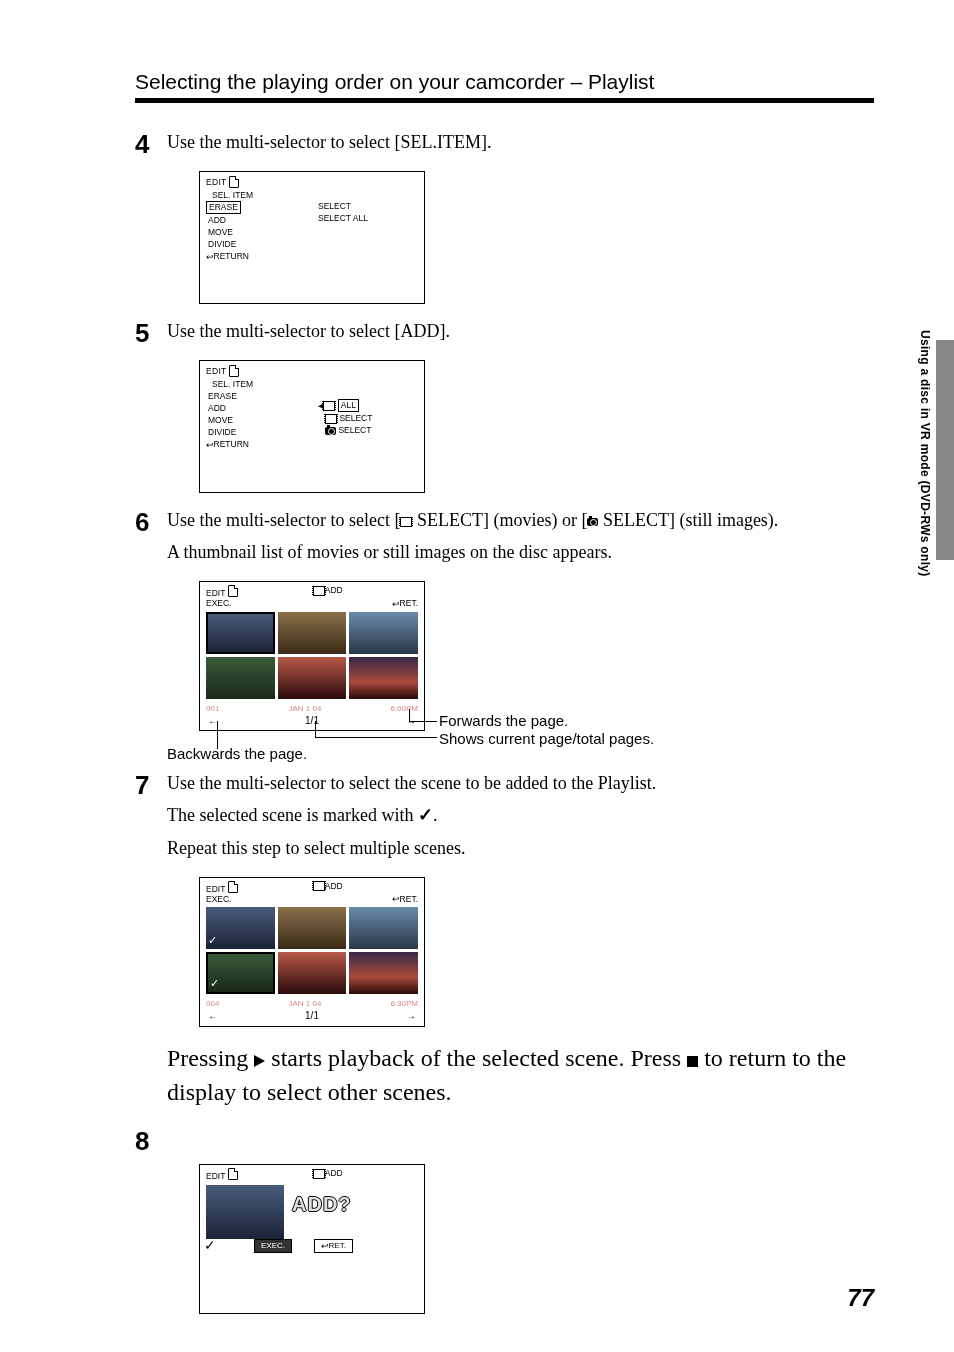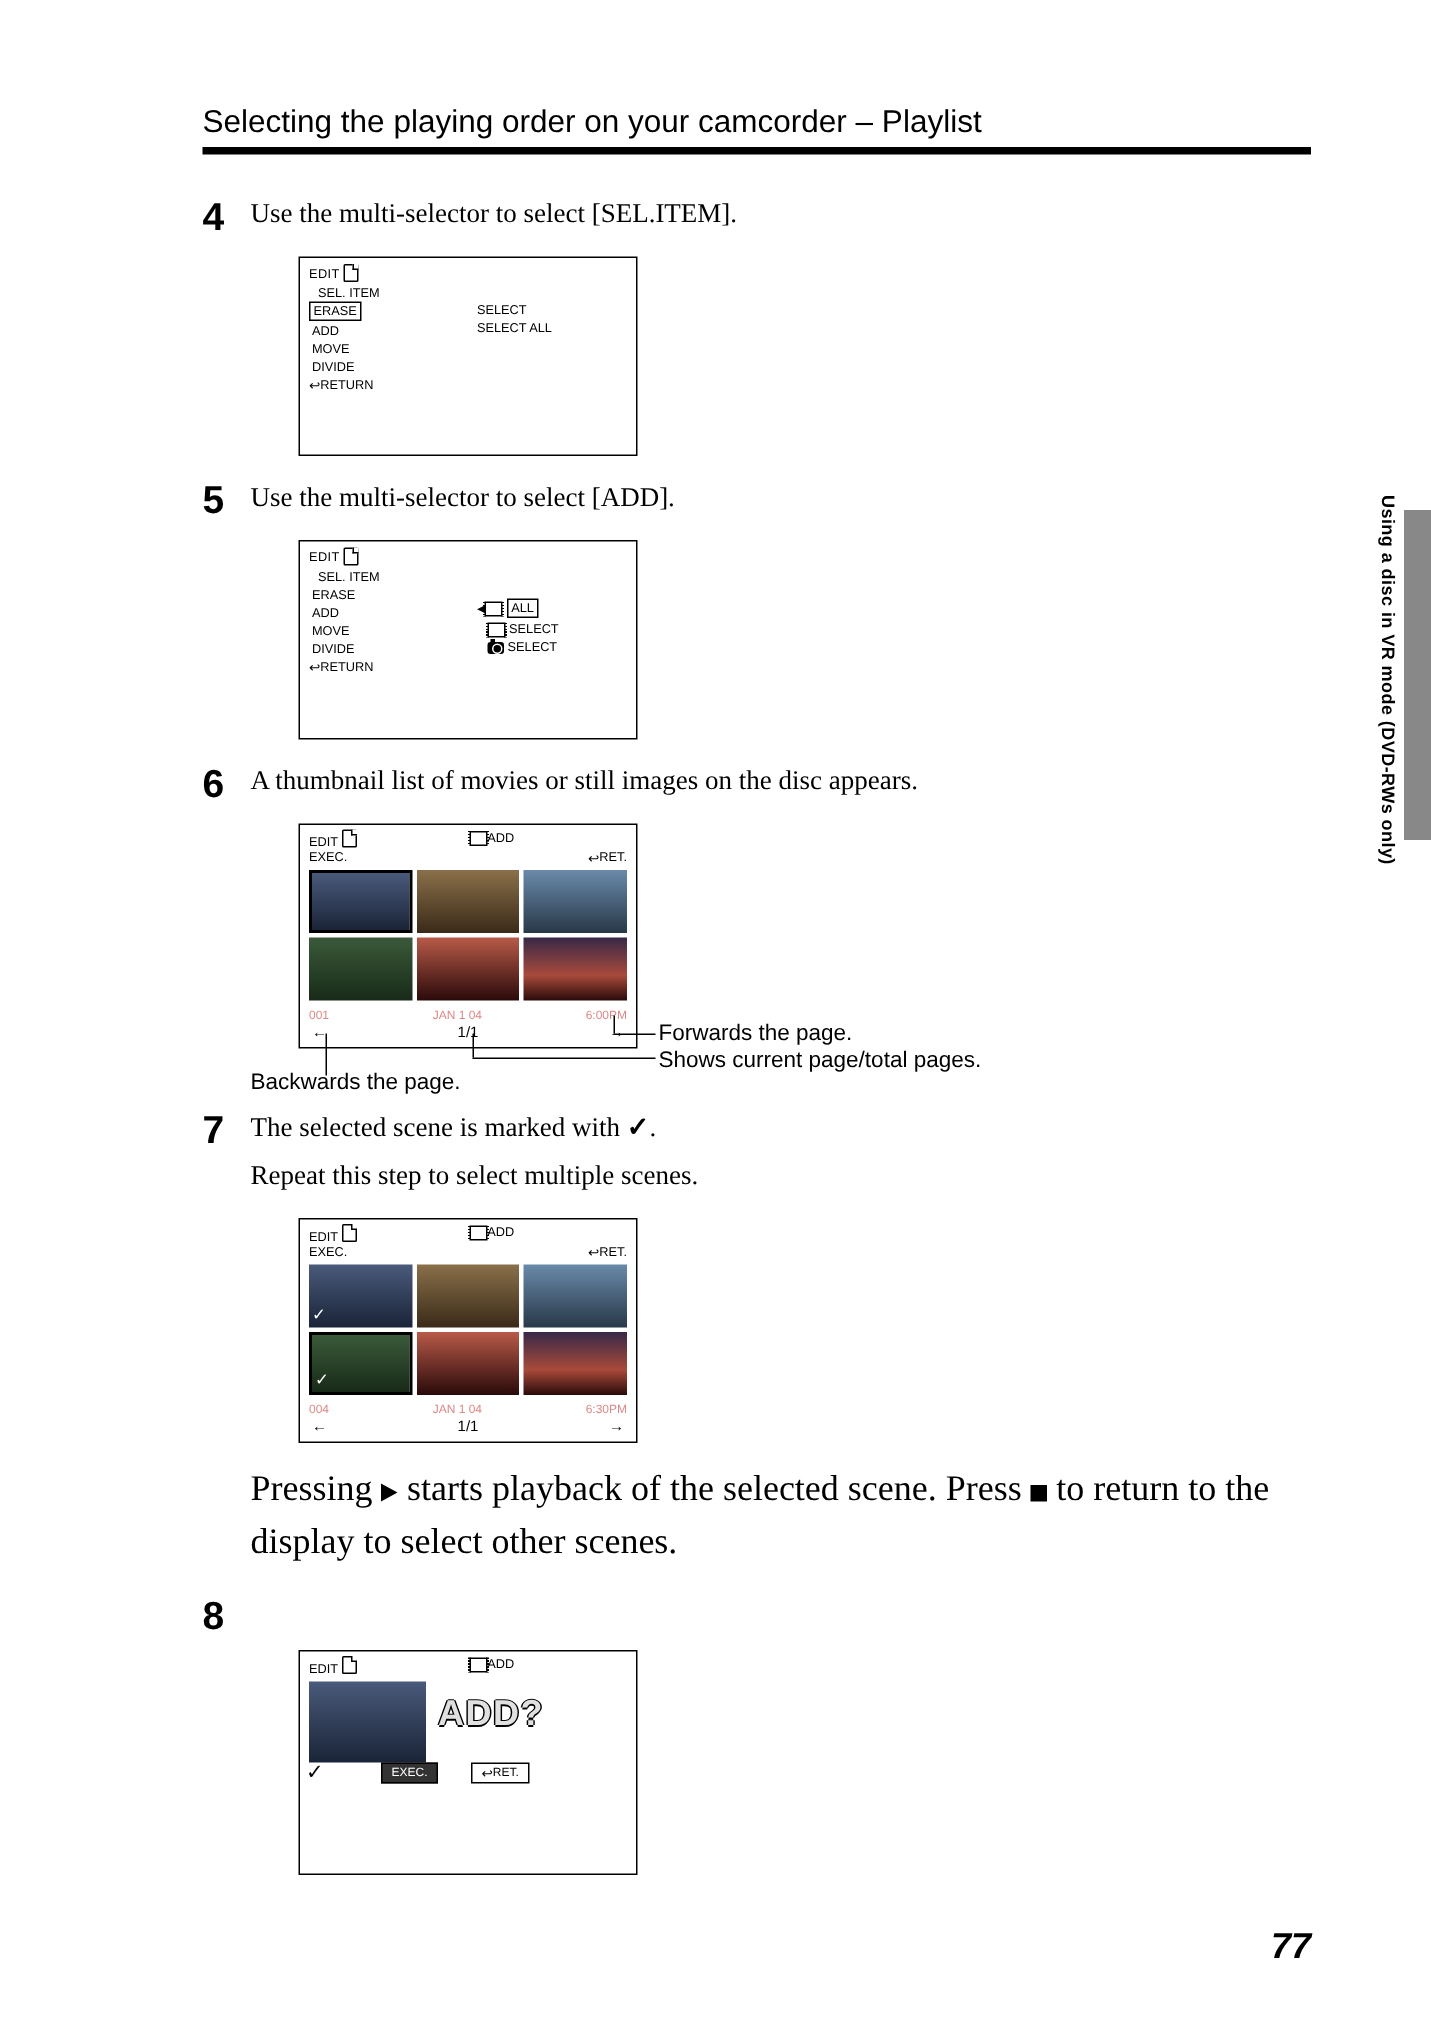--- a/index.html
+++ b/index.html
@@ -32,21 +32,21 @@
 .thumb-cell.field{background:linear-gradient(#3a5a3a,#182a18)}
 .thumb-cell.dusk{background:linear-gradient(#b85a48,#2a0a0a)}
 .thumb-cell.sunset{background:linear-gradient(#382848,#a84a3a 60%,#2a0a0a)}
 .thumb-screen .footer{display:flex;justify-content:space-between;padding:2px 6px;font-size:8px;color:#d88}
 .thumb-screen .pager{display:flex;justify-content:space-between;padding:0 8px 3px 8px;font-size:10px}
 .add-screen{width:226px;height:150px;border:1px solid #000;background:#fff;font-family:Arial,Helvetica,sans-serif;font-size:8.5px;position:relative;box-sizing:border-box;color:#000}
 .add-screen .topbar{display:flex;justify-content:space-between;padding:3px 6px 4px 6px}
 .add-screen .big{display:flex;gap:4px;padding:0 6px}
 .add-screen .big .l{width:78px;height:54px;background:linear-gradient(#4a5a7a,#1a2438);position:relative}
 .add-screen .big .l .check{position:absolute;left:-2px;bottom:-14px;color:#000;font-size:14px}
-.add-screen .addq{position:absolute;left:92px;top:28px;font-size:24px;font-weight:700;color:#e0e0e0;text-shadow:1px 0 #000,-1px 0 #000,0 1px #000,0 -1px #000;letter-spacing:1px}
+.add-screen .addq{position:absolute;left:92px;top:28px;font-size:20px;font-weight:700;color:#e0e0e0;text-shadow:1px 0 #000,-1px 0 #000,0 1px #000,0 -1px #000;letter-spacing:1px}
 .add-screen .btns{position:absolute;left:54px;top:74px;display:flex;gap:22px}
 .add-screen .btn{border:1px solid #000;background:#fff;font-size:8px;padding:1px 6px}
 .add-screen .btn.hl{background:#333;color:#fff}
 .callout-fwd{position:absolute;left:240px;top:-54px;font-family:Arial,Helvetica,sans-serif;font-size:15px}
 .callout-pages{position:absolute;left:240px;top:-33px;font-family:Arial,Helvetica,sans-serif;font-size:15px}
 .callout-back{margin:6px 0 8px 32px;font-family:Arial,Helvetica,sans-serif;font-size:15px}
 .cl-line{position:absolute;background:#000}
 .side-tab{position:absolute;right:0;top:340px;width:18px;height:220px;background:#888}
 .side-text{position:absolute;right:22px;top:330px;writing-mode:vertical-rl;font-family:Arial,Helvetica,sans-serif;font-weight:700;font-size:12px;letter-spacing:.3px}
 .page-num{position:absolute;right:80px;bottom:40px;font-family:Arial,Helvetica,sans-serif;font-weight:700;font-size:24px;font-style:italic}
@@ -122,20 +122,23 @@
         <div><span style="font-size:7px">◀</span><span class="film-ico"></span> <span class="hl">ALL</span></div>
         <div style="padding-left:7px"><span class="film-ico"></span> <span>SELECT</span></div>
         <div style="padding-left:7px"><span class="cam-ico"></span> <span>SELECT</span></div>
       </div>
     </div>
   </div>
 
   <div class="step">
     <div class="step-num">6</div>
     <div class="step-body">
+      <p>
+        <span>Use the multi-selector to select  [</span><span class="film-ico"></span><span> SELECT] (movies) or [</span><span class="cam-ico"></span><span> SELECT] (still images).</span>
+      </p>
       <p>A thumbnail list of movies or still images on the disc appears.</p>
     </div>
   </div>
   <div class="screen-wrap" style="position:relative">
     <div class="thumb-screen">
       <div class="topbar">
         <span><span>EDIT</span> <span class="disc-ico"></span></span>
         <span><span class="film-ico"></span><span>ADD</span></span>
         <span></span>
       </div>
@@ -169,20 +172,21 @@
     <div class="cl-line" style="left:116px;top:140px;width:1px;height:16px"></div>
     <div class="cl-line" style="left:18px;top:140px;width:1px;height:28px"></div>
     <div class="callout-fwd" style="left:240px;top:131px;position:absolute">Forwards the page.</div>
     <div class="callout-pages" style="left:240px;top:149px;position:absolute">Shows current page/total pages.</div>
   </div>
   <div class="callout-back">Backwards the page.</div>
 
   <div class="step">
     <div class="step-num">7</div>
     <div class="step-body">
+      <p>Use the multi-selector to select the scene to be added to the Playlist.</p>
       <p><span>The selected scene is marked with </span><span class="chk">✓</span><span>.</span></p>
       <p>Repeat this step to select multiple scenes.</p>
     </div>
   </div>
   <div class="screen-wrap">
     <div class="thumb-screen">
       <div class="topbar">
         <span><span>EDIT</span> <span class="disc-ico"></span></span>
         <span><span class="film-ico"></span><span>ADD</span></span>
         <span></span>

